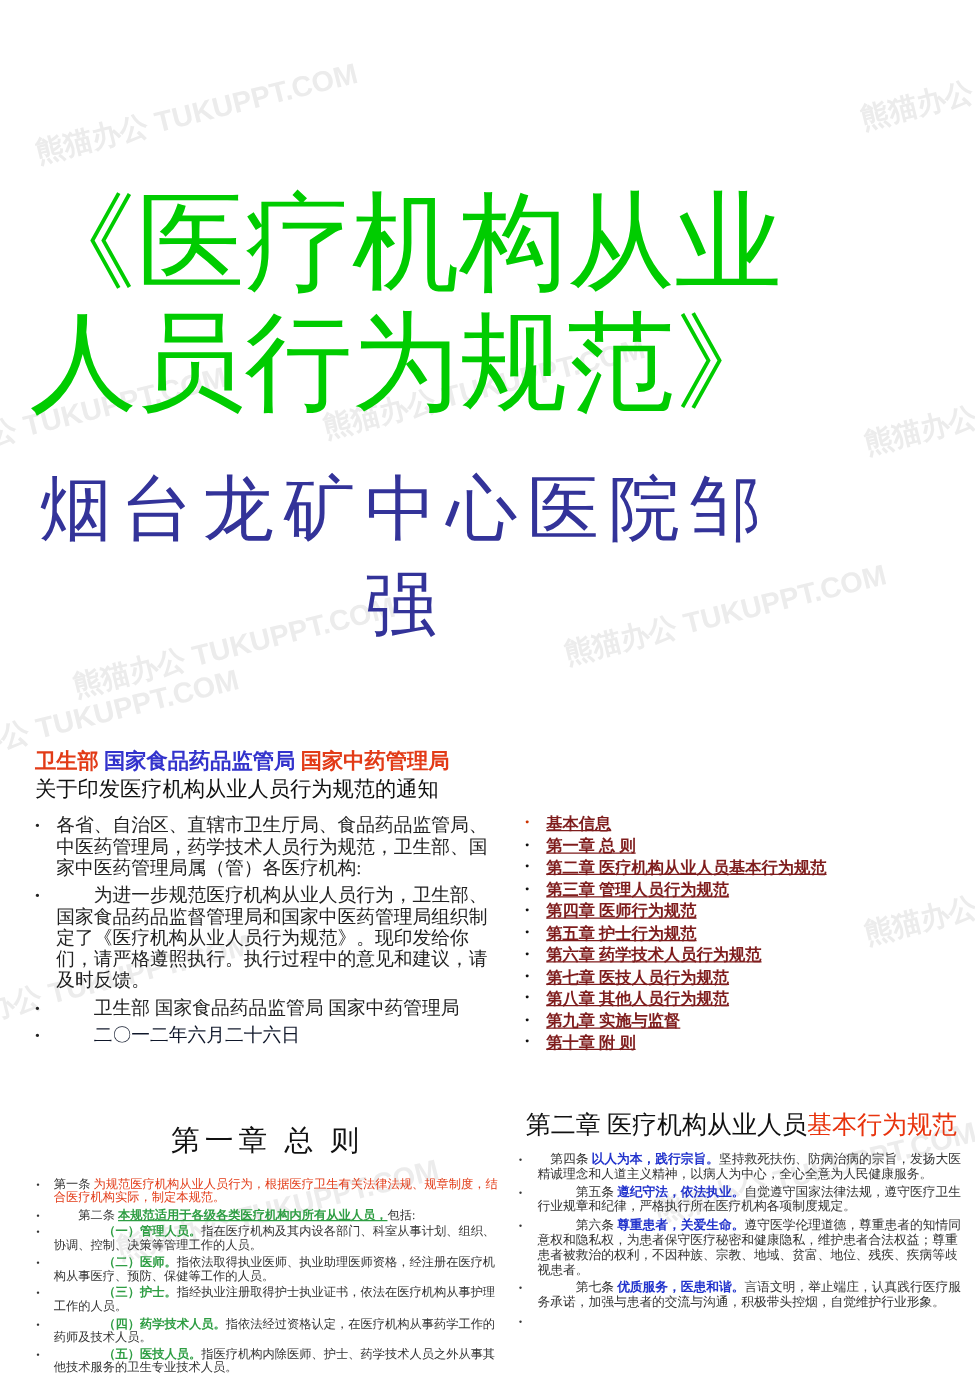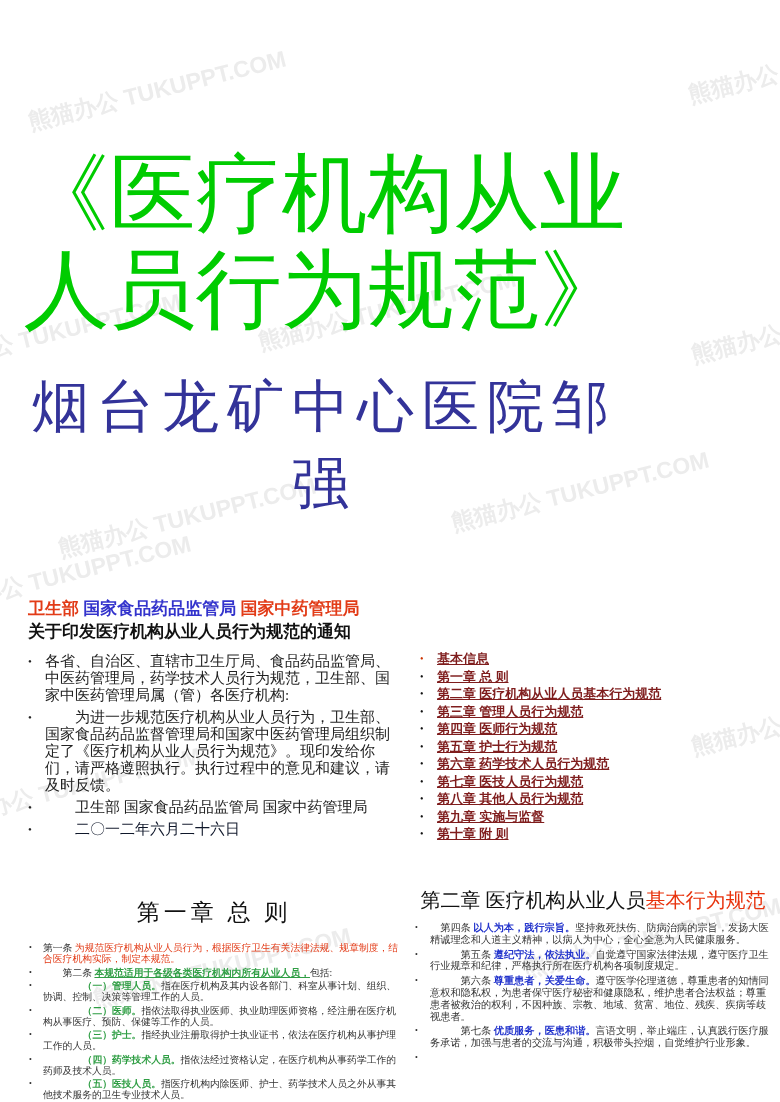--- a/index.html
+++ b/index.html
@@ -29,21 +29,21 @@
   .txt { flex:1; }
   .ti1 { text-indent:1em; }
   .ti2 { text-indent:2em; }
   .ti3 { text-indent:3em; }
 
   
   #notice { left:28px; top:597px; width:364px; }
   .agencies { font-size:17px; font-weight:bold; line-height:23px; white-space:nowrap; }
   .c-red  { color:#e23b17; }
   .c-blue { color:#3333cc; }
-  .notice-title { font-size:17px; font-weight:bold; line-height:24px; color:#111111; }
+  .notice-title { font-size:17px; font-weight:normal; line-height:24px; color:#111111; }
   .notice-body { margin-top:9px; }
   .notice-body .row { font-size:15px; line-height:17px; color:#222222; margin-bottom:5px; }
   .notice-body .dot { font-size:11px; line-height:17px; }
   .date-line { color:#0f172a; }
 
   
   #toc { left:420px; top:650px; width:355px; }
   .toc-row { font-size:13px; line-height:17px; margin-bottom:0.5px; }
   .toc-row .dot { font-size:10px; line-height:17px; color:#111111; }
   .toc-row .dot.red { color:#cc3300; }

